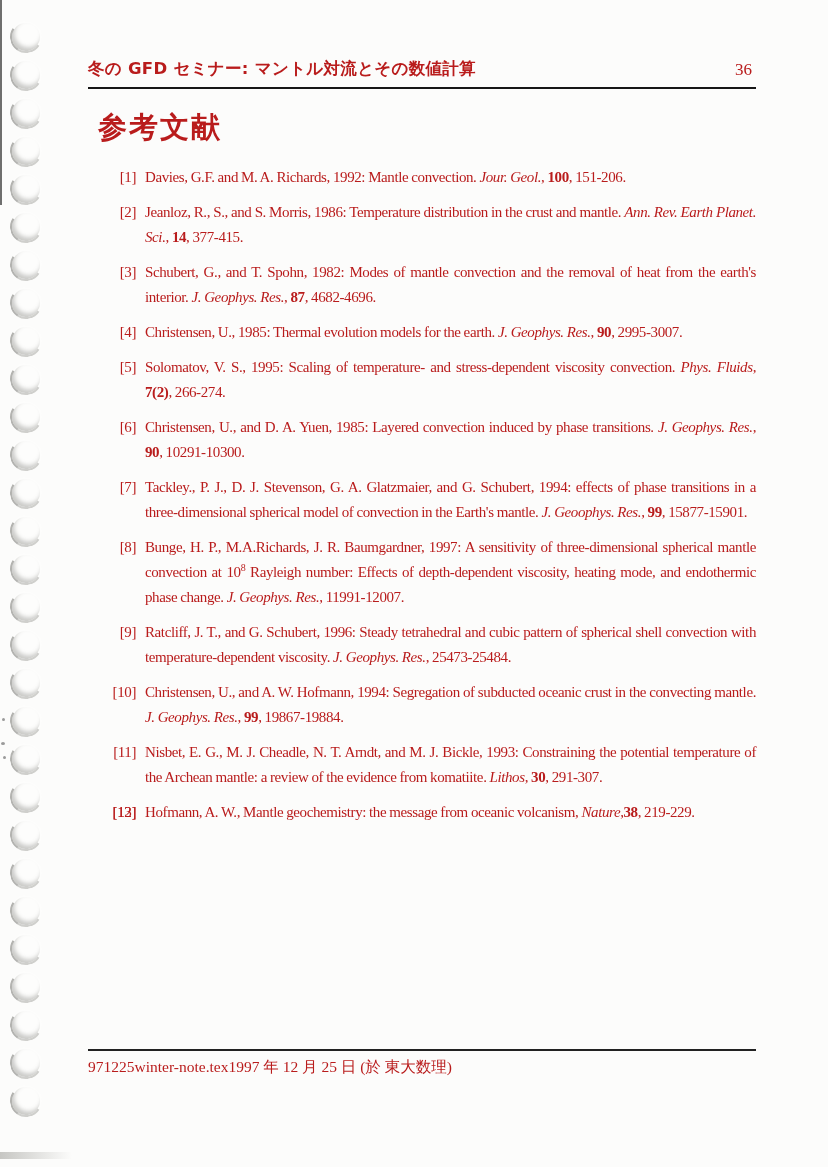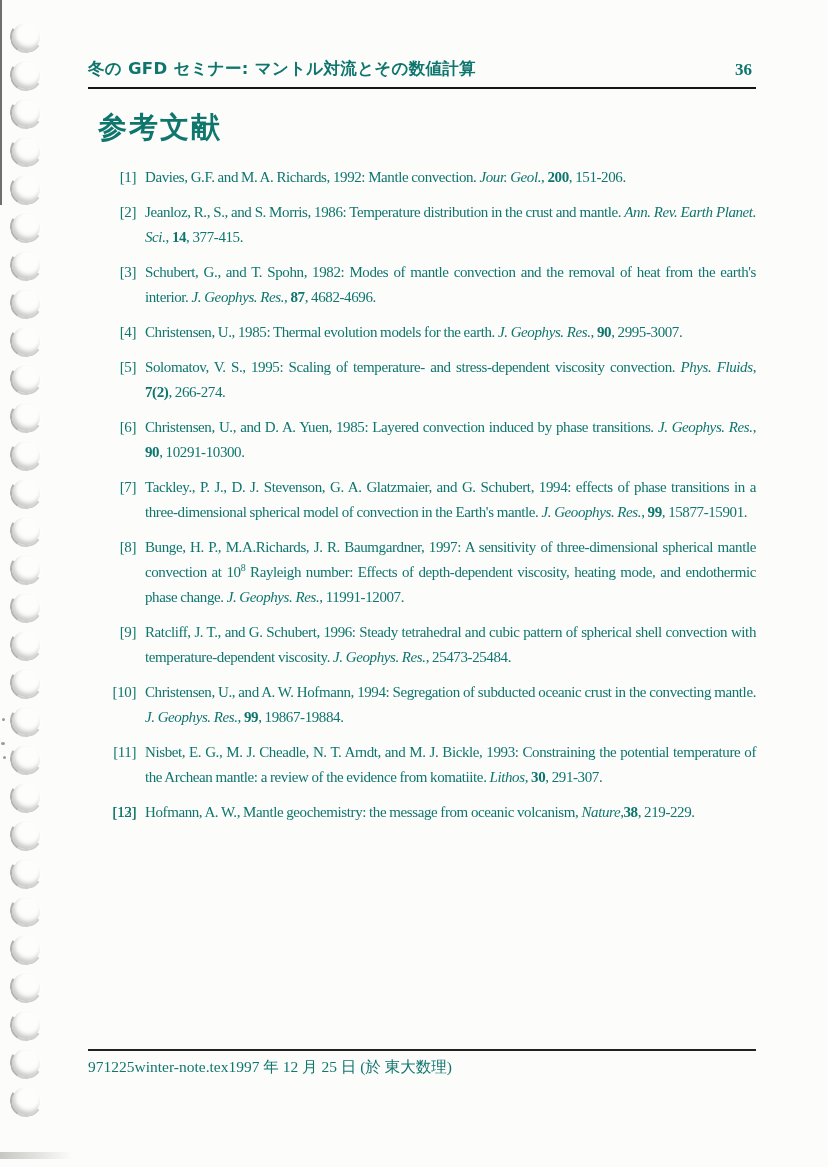--- a/index.html
+++ b/index.html
@@ -1,19 +1,19 @@
 <!DOCTYPE html>
 <html><head>
 <meta charset="utf-8">
 <style>
   html,body { margin:0; padding:0; background:#e8e8e6; }
   .page {
     position:relative; width:828px; height:1167px; margin:0 auto;
     background:#fcfcfb; overflow:hidden;
-    font-family:"Liberation Serif", serif; color:#0f766e;
+    font-family:"Liberation Serif", serif; color:#b91c1c;
   }
 
   
   .edge-line { position:absolute; left:0; top:0; width:2px; height:205px; background:#4b4b4b; opacity:.8; }
   .speck { position:absolute; background:#9a9a9a; border-radius:50%; }
   .smudge { position:absolute; left:0; top:1152px; width:72px; height:7px;
     background:linear-gradient(to right, #b9b9b5, rgba(230,230,228,0)); opacity:.8; }
 
   .hole {
     position:absolute; left:10px; width:28px; height:28px; border-radius:50%;
@@ -27,21 +27,21 @@
   
   .header {
     position:absolute; left:88px; top:58px; width:668px;
     display:flex; justify-content:space-between; align-items:flex-end;
     border-bottom:2.5px solid #161616; padding-bottom:7px;
   }
   .header-title {
     font-family:"DejaVu Sans", sans-serif; font-weight:bold;
     font-size:16.5px; letter-spacing:.3px; white-space:nowrap;
   }
-  .page-number { font-family:"Liberation Serif", serif; font-weight:bold; font-size:17px; padding-right:4px; }
+  .page-number { font-family:"Liberation Serif", serif; font-weight:normal; font-size:17px; padding-right:4px; }
 
   
   .section-heading {
     position:absolute; left:98px; top:108px;
     font-family:"DejaVu Sans", sans-serif; font-weight:bold;
     font-size:29px; letter-spacing:2px;
   }
 
   
   .references {
@@ -107,21 +107,21 @@
     </div>
 
   <div class="header">
     <span class="header-title">冬の GFD セミナー: マントル対流とその数値計算</span>
     <span class="page-number">36</span>
   </div>
 
   <div class="section-heading">参考文献</div>
 
   <div class="references" id="refs">
-      <div class="ref"><span class="ref-label">[1]</span><span class="ref-text"><span>Davies, G.F. and M. A. Richards, 1992: Mantle convection. </span><i>Jour.  Geol.</i><span>, </span><b>200</b><span>, 151-206.</span></span></div>
+      <div class="ref"><span class="ref-label">[1]</span><span class="ref-text"><span>Davies, G.F. and M. A. Richards, 1992: Mantle convection. </span><i>Jour.  Geol.</i><span>, </span><b>100</b><span>, 151-206.</span></span></div>
       <div class="ref"><span class="ref-label">[2]</span><span class="ref-text"><span>Jeanloz, R., S., and S. Morris, 1986: Temperature distribution in the crust and mantle. </span><i>Ann.  Rev.  Earth Planet.  Sci.</i><span>, </span><b>14</b><span>, 377-415.</span></span></div>
       <div class="ref"><span class="ref-label">[3]</span><span class="ref-text"><span>Schubert, G., and T. Spohn, 1982:  Modes of mantle convection and the removal of heat from the earth's interior. </span><i>J. Geophys.  Res.</i><span>, </span><b>87</b><span>, 4682-4696.</span></span></div>
       <div class="ref"><span class="ref-label">[4]</span><span class="ref-text"><span>Christensen, U., 1985:  Thermal evolution models for the earth.  </span><i>J.  Geophys.  Res.</i><span>, </span><b>90</b><span>, 2995-3007.</span></span></div>
       <div class="ref"><span class="ref-label">[5]</span><span class="ref-text"><span>Solomatov, V. S., 1995:  Scaling of temperature- and stress-dependent viscosity convection.  </span><i>Phys.  Fluids</i><span>, </span><b>7(2)</b><span>, 266-274.</span></span></div>
       <div class="ref"><span class="ref-label">[6]</span><span class="ref-text"><span>Christensen, U., and D. A. Yuen, 1985:  Layered convection induced by phase transitions.  </span><i>J.  Geophys.  Res.</i><span>, </span><b>90</b><span>, 10291-10300.</span></span></div>
       <div class="ref"><span class="ref-label">[7]</span><span class="ref-text"><span>Tackley., P. J., D. J. Stevenson, G. A. Glatzmaier, and G. Schubert, 1994:  effects of phase transitions in a three-dimensional spherical model of convection in the Earth's mantle.  </span><i>J.  Geoophys.  Res.</i><span>, </span><b>99</b><span>, 15877-15901.</span></span></div>
       <div class="ref"><span class="ref-label">[8]</span><span class="ref-text"><span>Bunge, H. P., M.A.Richards, J. R. Baumgardner, 1997:  A sensitivity of three-dimensional spherical mantle convection at 10</span><sup>8</sup><span> Rayleigh number:  Effects of depth-dependent viscosity, heating mode, and endothermic phase change.  </span><i>J.  Geophys.  Res.</i><span>, 11991-12007.</span></span></div>
       <div class="ref"><span class="ref-label">[9]</span><span class="ref-text"><span>Ratcliff, J. T., and G. Schubert, 1996: Steady tetrahedral and cubic pattern of spherical shell convection with temperature-dependent viscosity.  </span><i>J.  Geophys.   Res.</i><span>, 25473-25484.</span></span></div>
       <div class="ref"><span class="ref-label">[10]</span><span class="ref-text"><span>Christensen, U., and A. W. Hofmann, 1994:  Segregation of subducted oceanic crust in the convecting mantle.  </span><i>J.  Geophys.  Res.</i><span>, </span><b>99</b><span>, 19867-19884.</span></span></div>
       <div class="ref"><span class="ref-label">[11]</span><span class="ref-text"><span>Nisbet, E. G., M. J. Cheadle, N. T. Arndt, and M. J. Bickle, 1993:  Constraining the potential temperature of the Archean mantle:  a review of the evidence from komatiite.  </span><i>Lithos</i><span>, </span><b>30</b><span>, 291-307.</span></span></div>

